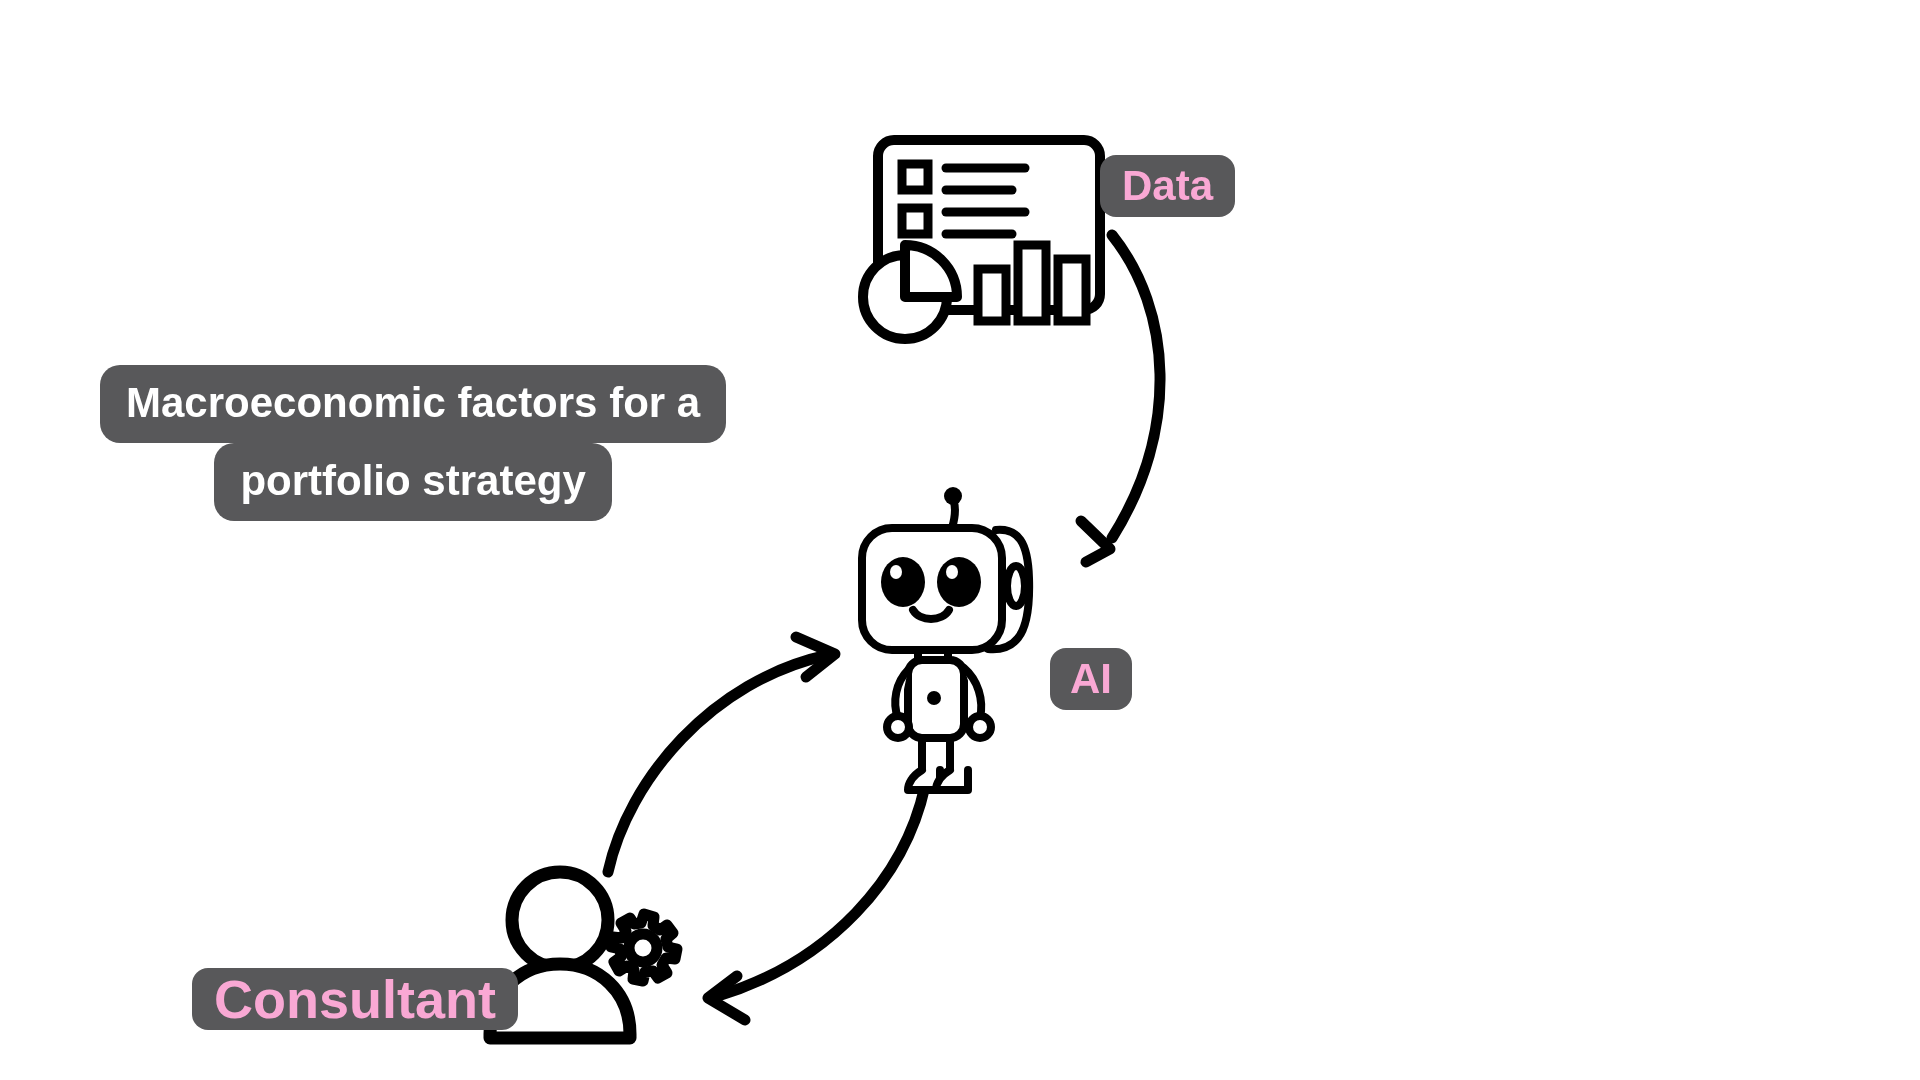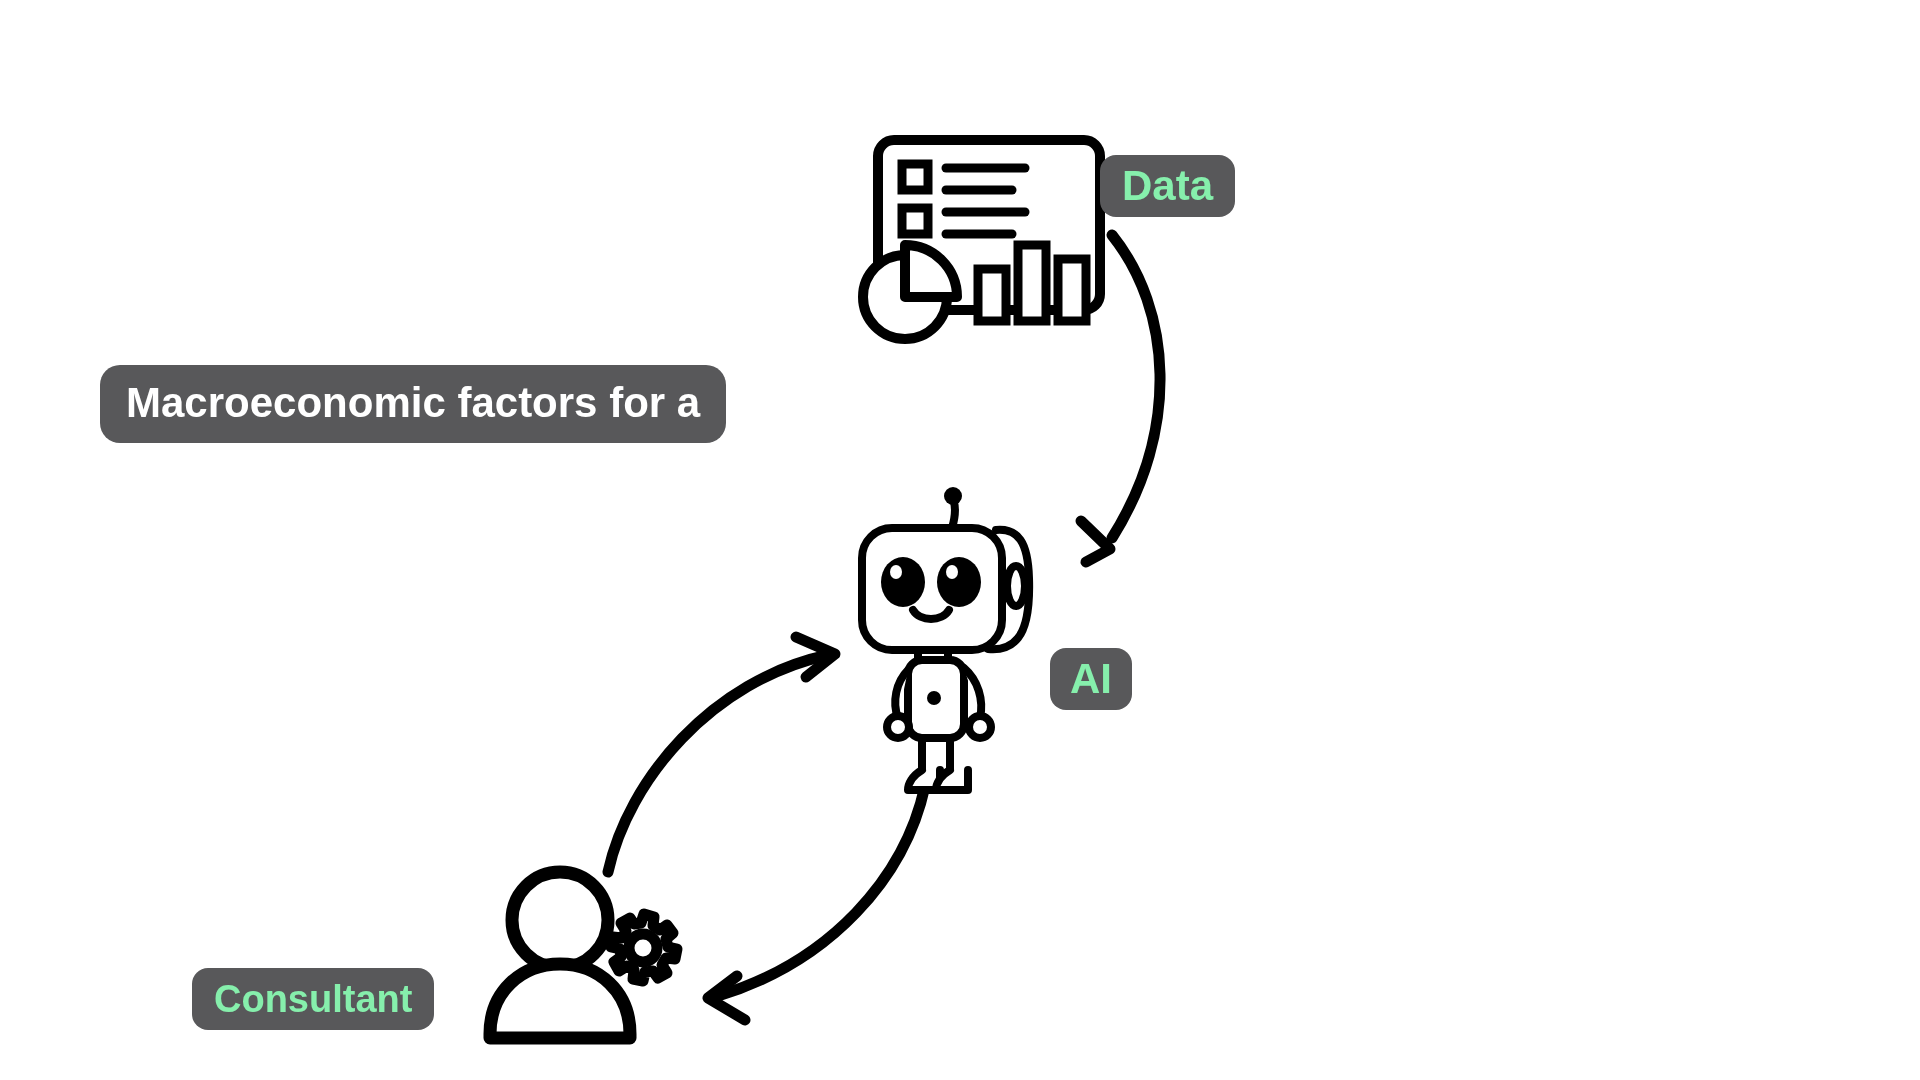--- a/index.html
+++ b/index.html
@@ -24,21 +24,21 @@
   .layer {
     position: absolute;
     top: 0;
     left: 0;
     width: 1920px;
     height: 1080px;
   }
   .badge {
     position: absolute;
     background: #58585a;
-    color: #86efac;
+    color: #f9a8d4;
     font-family: "Liberation Sans", sans-serif;
     font-weight: bold;
     display: flex;
     align-items: center;
     justify-content: center;
     box-sizing: border-box;
     white-space: nowrap;
     line-height: 1;
   }
   
@@ -59,21 +59,21 @@
     border-radius: 16px;
     font-size: 42px;
   }
   
   #badge-consultant {
     left: 192px;
     top: 968px;
     height: 62px;
     padding: 0 22px;
     border-radius: 16px;
-    font-size: 38px;
+    font-size: 54px;
   }
   
   #label-topic {
     position: absolute;
     left: 100px;
     top: 365px;
     display: flex;
     flex-direction: column;
     align-items: center;
   }
@@ -212,15 +212,16 @@
   <div class="badge" id="badge-ai">
     <span>AI</span>
   </div>
 
   <div class="badge" id="badge-consultant">
     <span>Consultant</span>
   </div>
 
   <div id="label-topic">
     <div class="pill line1">Macroeconomic factors for a</div>
+    <div class="pill line2">portfolio strategy</div>
   </div>
 
 </div>
 
 </body></html>

